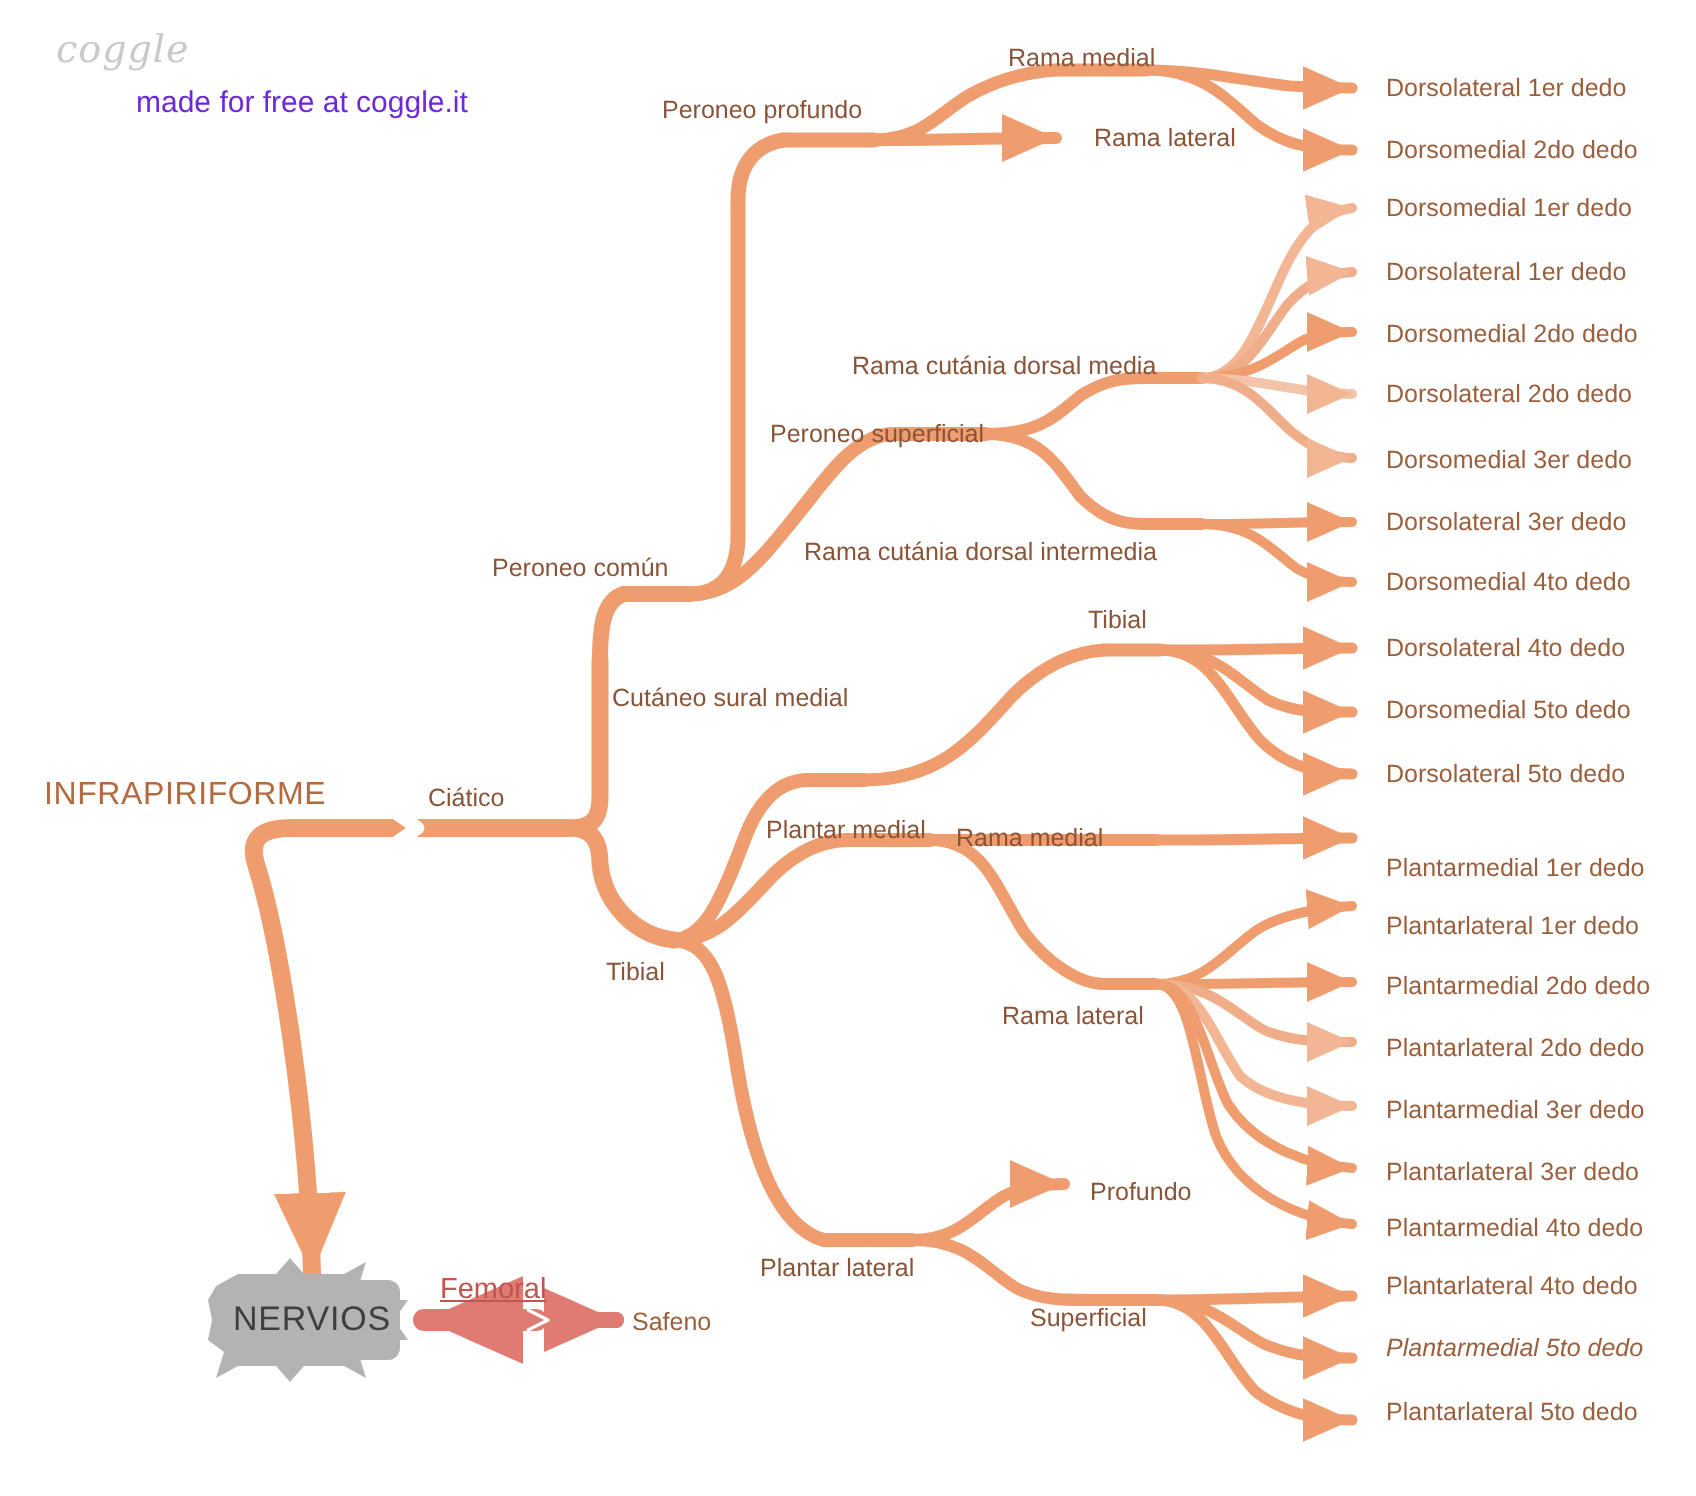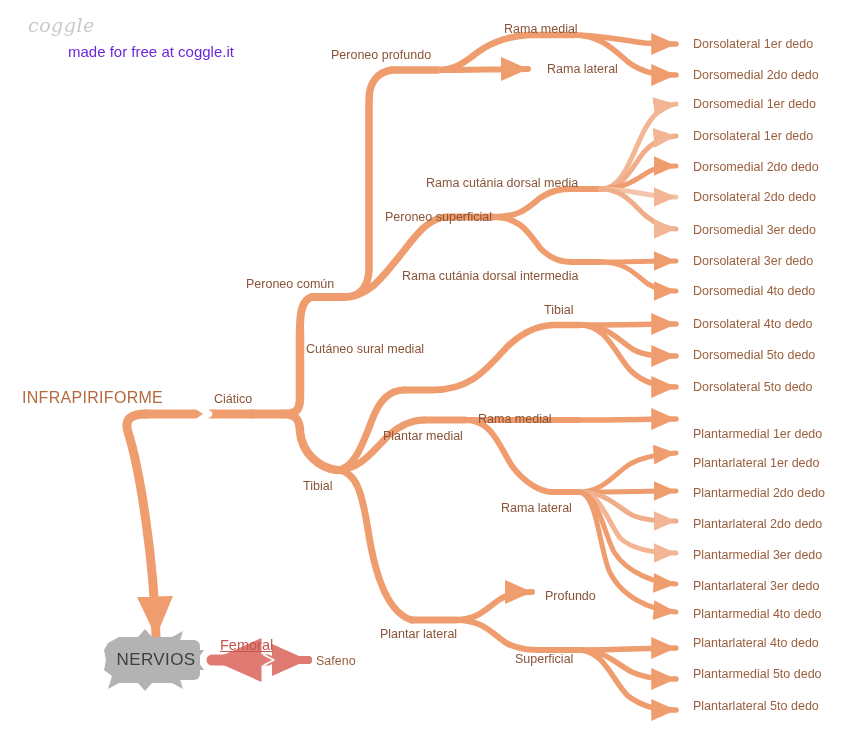--- a/index.html
+++ b/index.html
@@ -182,21 +182,21 @@
 
   <div class="lbl t-l2" style="left:504px;top:23px;">Rama medial</div>
   <div class="lbl t-l2" style="left:547px;top:63px;">Rama lateral</div>
 
   <div class="lbl t-l2" style="left:426px;top:177px;">Rama cutánia dorsal media</div>
   <div class="lbl t-l2" style="left:402px;top:270px;">Rama cutánia dorsal intermedia</div>
 
   <div class="lbl t-l2" style="left:306px;top:343px;">Cutáneo sural medial</div>
   <div class="lbl t-l2" style="left:544px;top:304px;">Tibial</div>
 
-  <div class="lbl t-l2" style="left:383px;top:430px;">Plantar medial</div>
+  <div class="lbl t-l2" style="left:383px;top:409px;">Plantar medial</div>
   <div class="lbl t-l2" style="left:380px;top:628px;">Plantar lateral</div>
 
   <div class="lbl t-l2" style="left:478px;top:413px;">Rama medial</div>
   <div class="lbl t-l2" style="left:501px;top:502px;">Rama lateral</div>
 
   <div class="lbl t-l2" style="left:545px;top:590px;">Profundo</div>
   <div class="lbl t-l2" style="left:515px;top:653px;">Superficial</div>
 
   <div class="lbl t-leaf" style="left:693px;top:38px;">Dorsolateral 1er dedo</div>
   <div class="lbl t-leaf" style="left:693px;top:69px;">Dorsomedial 2do dedo</div>
@@ -214,16 +214,16 @@
 
   <div class="lbl t-leaf" style="left:693px;top:428px;">Plantarmedial 1er dedo</div>
   <div class="lbl t-leaf" style="left:693px;top:457px;">Plantarlateral 1er dedo</div>
   <div class="lbl t-leaf" style="left:693px;top:487px;">Plantarmedial 2do dedo</div>
   <div class="lbl t-leaf" style="left:693px;top:518px;">Plantarlateral 2do dedo</div>
   <div class="lbl t-leaf" style="left:693px;top:549px;">Plantarmedial 3er dedo</div>
   <div class="lbl t-leaf" style="left:693px;top:580px;">Plantarlateral 3er dedo</div>
   <div class="lbl t-leaf" style="left:693px;top:608px;">Plantarmedial 4to dedo</div>
 
   <div class="lbl t-leaf" style="left:693px;top:637px;">Plantarlateral 4to dedo</div>
-  <div class="lbl t-leaf" style="left:693px;top:668px;">Plantarmedial 5to dedo</div>
+  <div class="lbl t-leaf" style="left:693px;top:668px;font-style:italic;">Plantarmedial 5to dedo</div>
   <div class="lbl t-leaf" style="left:693px;top:700px;">Plantarlateral 5to dedo</div>
 
 </div>
 
 </body></html>

